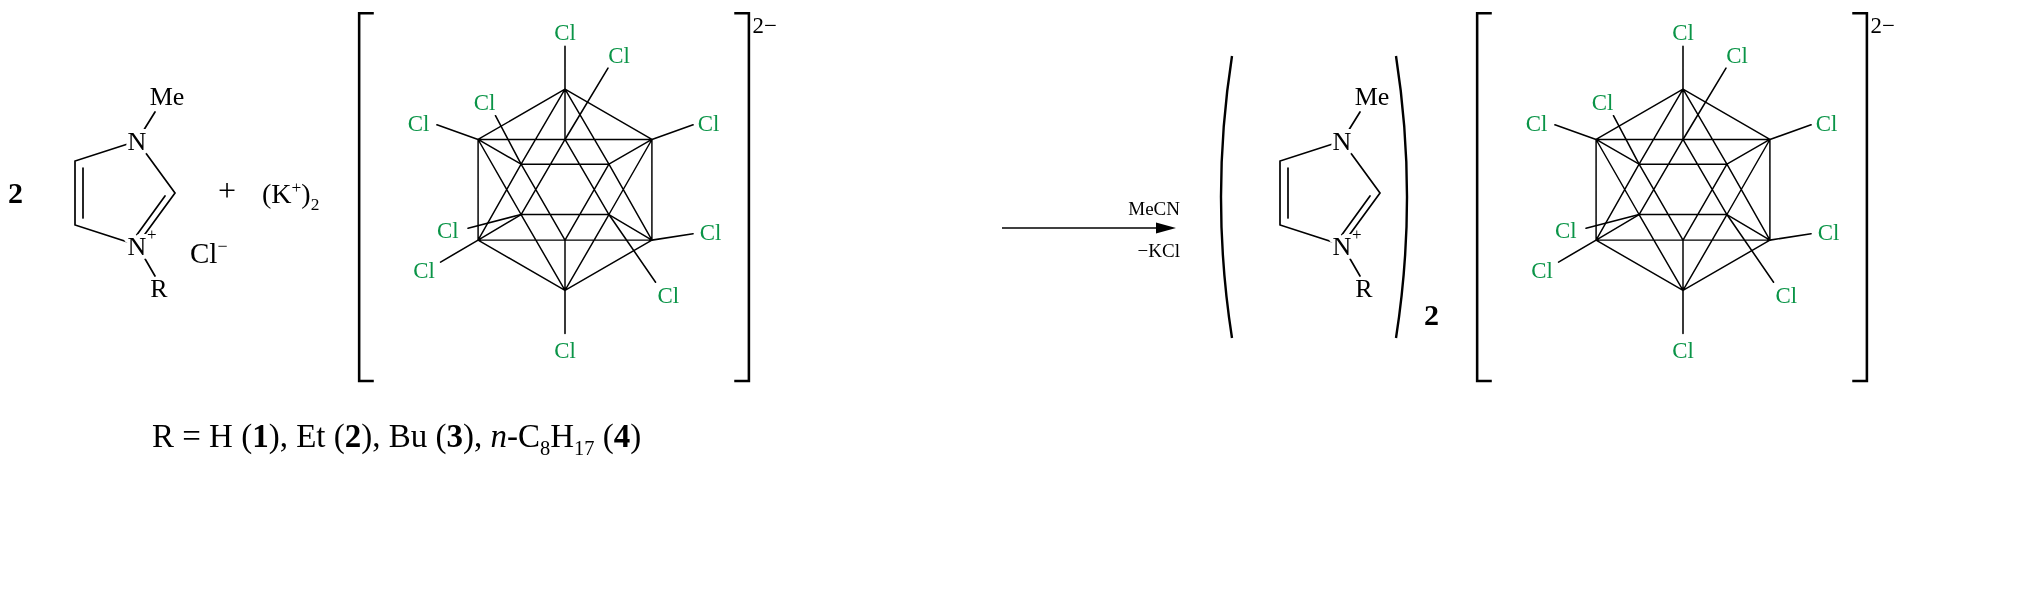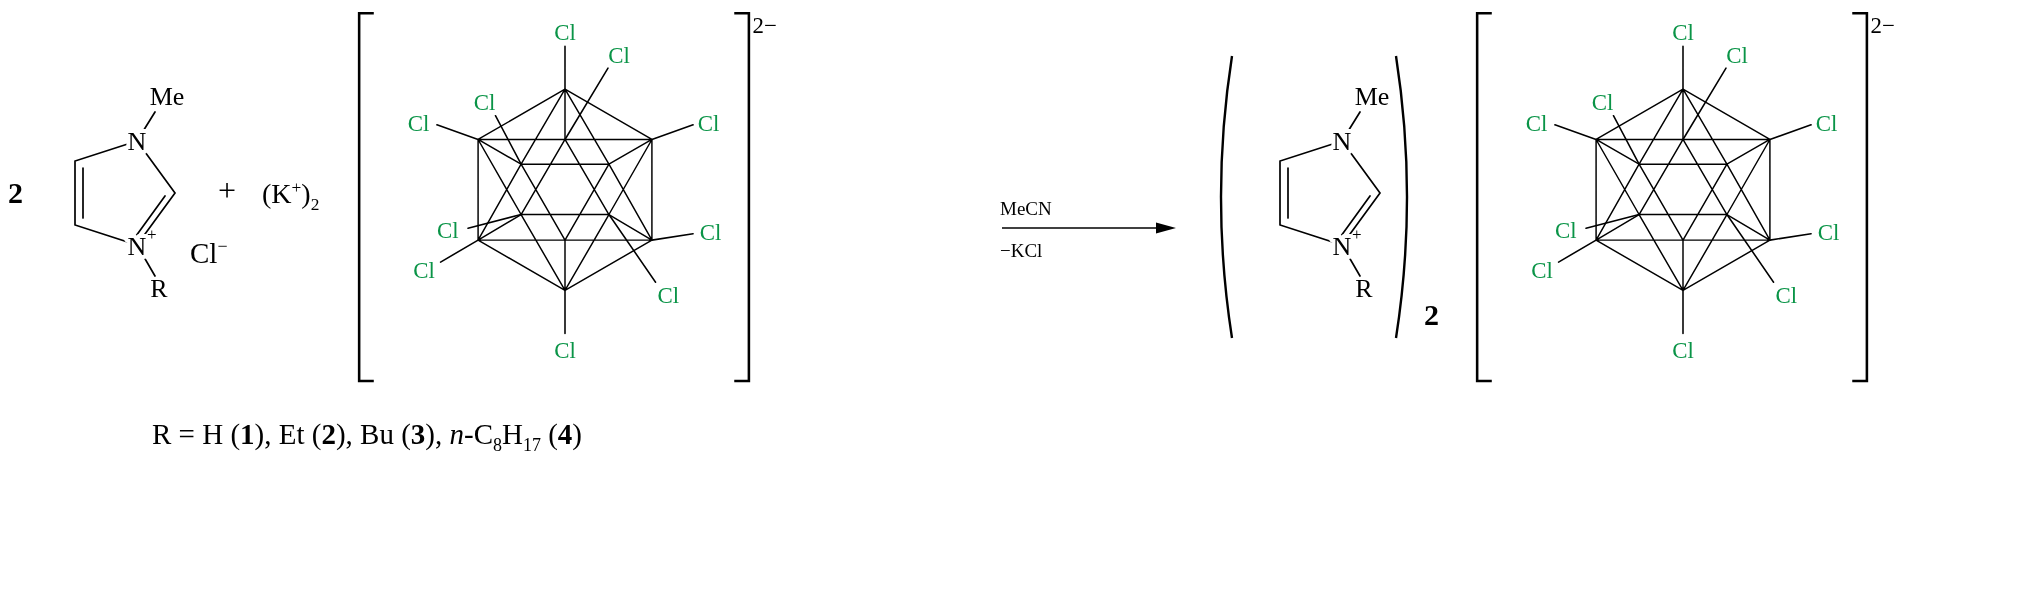--- a/index.html
+++ b/index.html
@@ -17,23 +17,23 @@
   .brk{stroke:#000;stroke-width:2.8;fill:none}
   .cl{fill:var(--clg,#0a9447);font-size:25px;text-anchor:middle}
   .chg{font-size:25px;fill:#000}
   .nlbl{font-size:26px;text-anchor:middle;fill:#000}
   .halo{paint-order:stroke;stroke:#ffffff;stroke-width:8px;stroke-linejoin:round}
   .plus-sm{font-size:17px;fill:#000}
   .coeff{font-size:30px;font-weight:bold}
   .plus{font-size:32px}
   .kgrp{font-size:28px}
   .ion{font-size:29px}
-  .arrtxt{font-size:19px;text-align:left}
+  .arrtxt{font-size:19px;text-align:right}
   .sub2{font-size:30px;font-weight:bold}
-  .footnote{font-size:29px}
+  .footnote{font-size:33px}
 </style>
 </head>
 <body>
 
 <div class="page">
 
   <svg width="0" height="0" style="position:absolute">
     <defs>
 
       <g id="b12">

